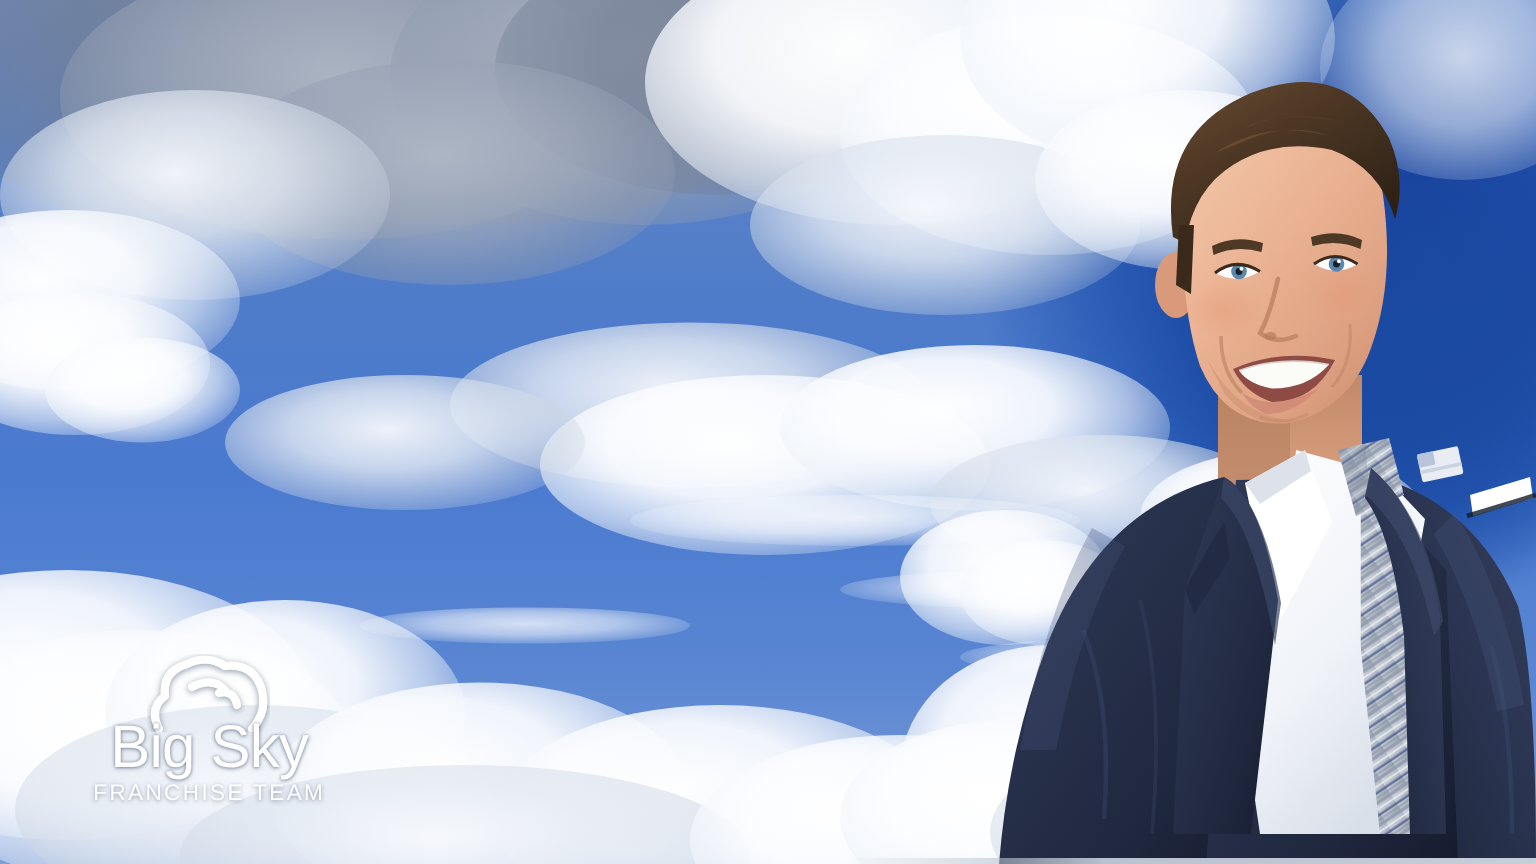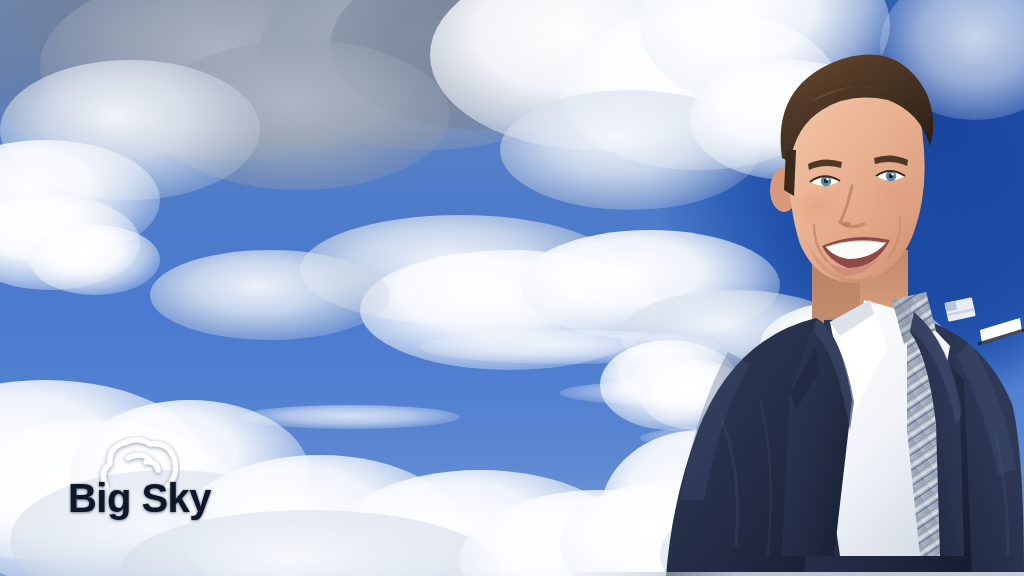--- a/index.html
+++ b/index.html
@@ -54,21 +54,21 @@
   }
   .tline-1{font-size:74px;padding-left:112px;transform:scaleX(.97);transform-origin:left center;}
   .tline-2{font-size:74px;padding-left:22px;margin-top:21px;transform:scaleX(.97);transform-origin:left center;}
 
   
   .logo{position:absolute;left:52px;top:436px;width:175px;height:110px;}
   .logo-cloud{position:absolute;left:46px;top:0;width:82px;height:52px;}
   .logo-big{
     position:absolute;left:0;top:42px;width:175px;
     text-align:center;
-    font-size:40px;font-weight:700;color:#0f172a;
+    font-size:40px;font-weight:400;color:#ffffff;
     letter-spacing:-0.5px;line-height:1;
     text-shadow:0 1px 3px rgba(60,75,100,.55),0 0 2px rgba(90,105,130,.5);
   }
   .logo-sub{
     position:absolute;left:0;top:85px;width:175px;
     text-align:center;
     font-size:15px;font-weight:400;color:#ffffff;
     letter-spacing:1.6px;line-height:1;
     text-shadow:0 1px 3px rgba(60,75,100,.55);
   }
@@ -297,17 +297,18 @@
     <div class="logo-cloud">
       <svg viewBox="0 0 82 52" xmlns="http://www.w3.org/2000/svg" aria-hidden="true">
         <g fill="none" stroke="#ffffff" stroke-width="5.5" stroke-linecap="round" stroke-linejoin="round" style="filter:drop-shadow(0 1px 2px rgba(60,75,100,.55))">
           <path d="M8,50 Q1,36 12,28 Q10,12 26,7 Q40,0 52,8 Q70,6 76,22 Q81,38 70,50"></path>
           <path d="M30,22 Q44,15 52,24"></path>
           <path d="M48,26 Q58,24 60,34"></path>
         </g>
       </svg>
     </div>
     <div class="logo-big">Big Sky</div>
+    <div class="logo-sub">FRANCHISE TEAM</div>
   </div>
 
   <div class="bottom-rule"></div>
 
 </div>
 
 </body></html>

